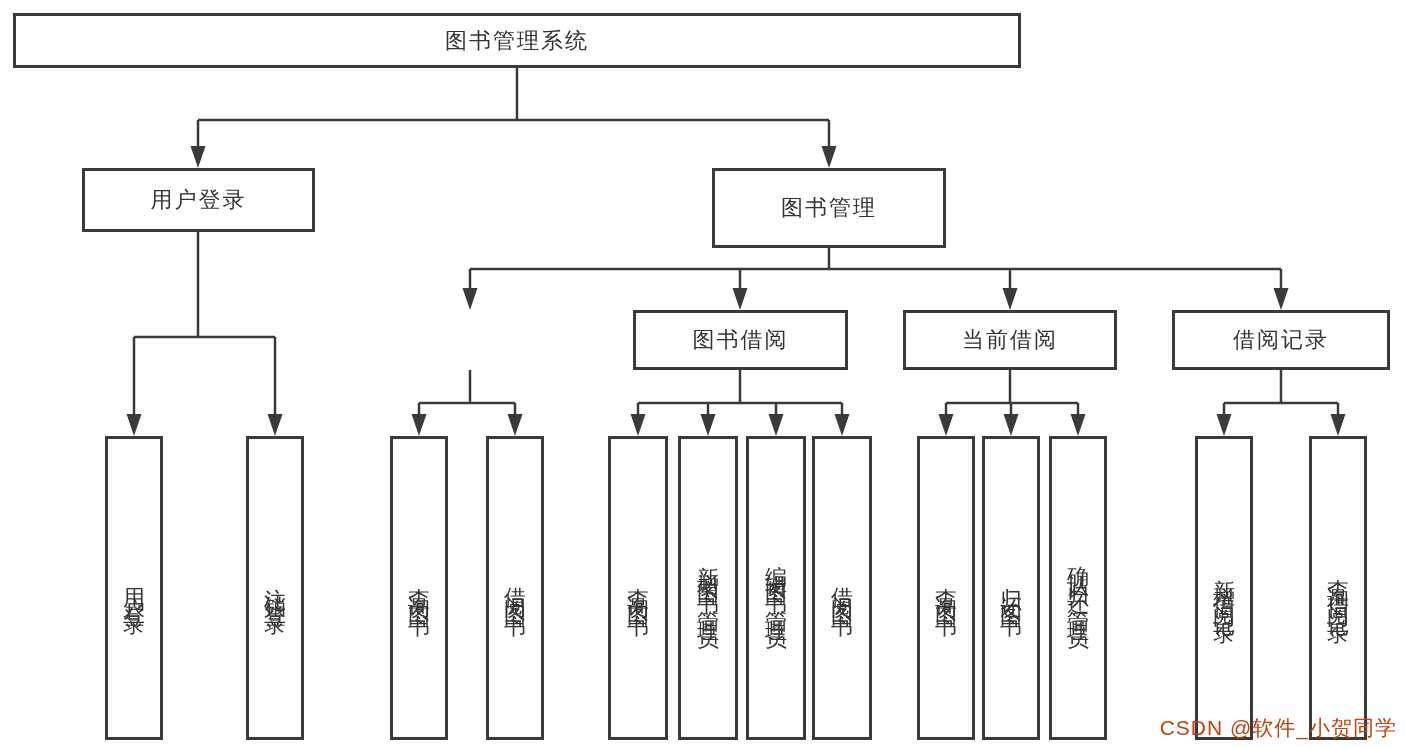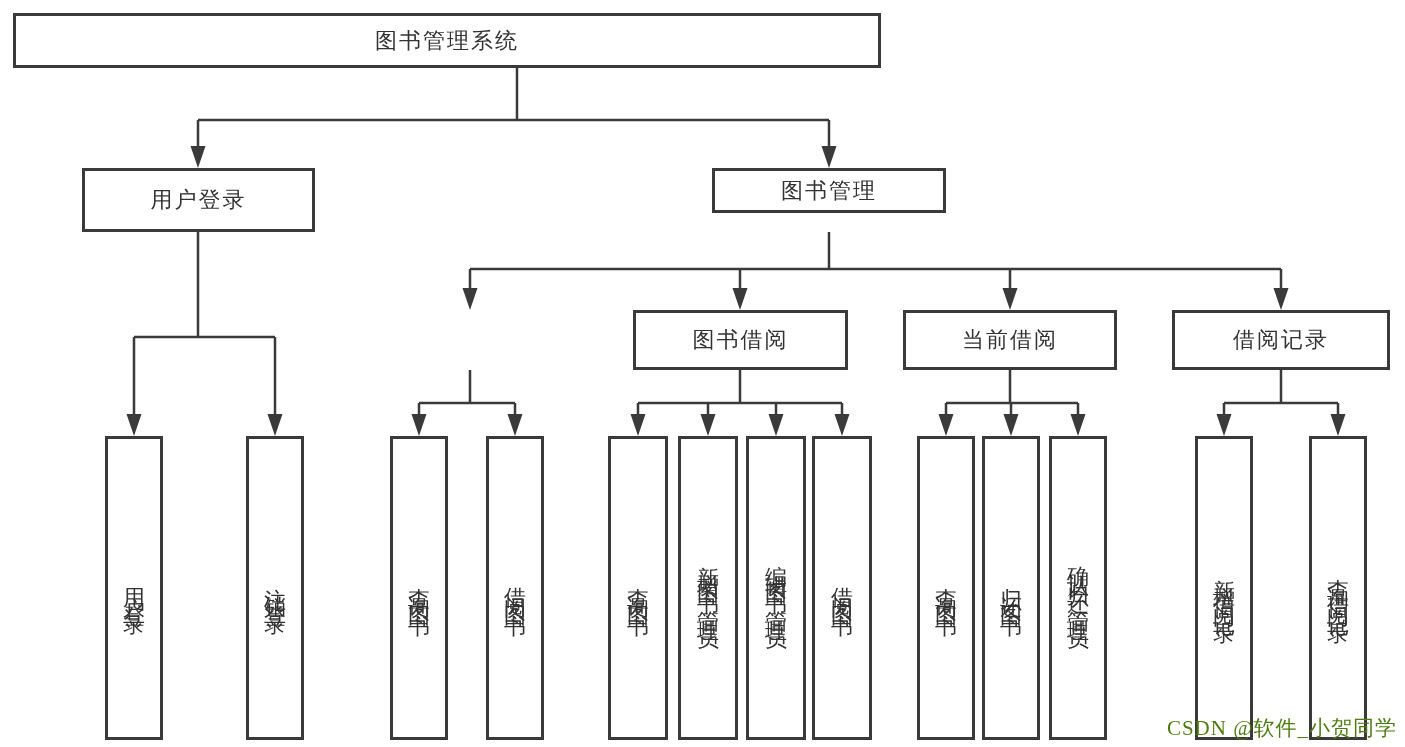--- a/index.html
+++ b/index.html
@@ -39,24 +39,23 @@
     font-size: 22px;
     letter-spacing: 9px;
     line-height: 1;
   }
   .watermark {
     position: absolute;
     right: 8px;
     top: 714px;
     font-size: 21px;
     letter-spacing: 1px;
-    color: #4d7c0f;
+    color: #c2410c;
     z-index: 5;
     white-space: nowrap;
-    font-family: Liberation Serif, serif;
   }
 </style>
 </head>
 <body>
 
 <div id="canvas">
 
   <svg id="connectors" viewBox="0 0 1405 747" xmlns="http://www.w3.org/2000/svg">
     <path fill="none" stroke="#3a3a3a" stroke-width="2.5" d="M517 68 V121
              M198 120 H829
@@ -105,24 +104,24 @@
              M700.5 414 L715.5 414 L708 436 Z
              M768.5 414 L783.5 414 L776 436 Z
              M834.5 414 L849.5 414 L842 436 Z
              M938.5 414 L953.5 414 L946 436 Z
              M1003.5 414 L1018.5 414 L1011 436 Z
              M1070.5 414 L1085.5 414 L1078 436 Z
              M1216.5 414 L1231.5 414 L1224 436 Z
              M1330.5 414 L1345.5 414 L1338 436 Z"></path>
   </svg>
 
-  <div class="node hbox" style="left:13px; top:13px; width:868px; height:55px;">图书管理系统</div>
+  <div class="node hbox" style="left:13px; top:13px; width:1008px; height:55px;">图书管理系统</div>
 
   <div class="node hbox" style="left:82px; top:168px; width:233px; height:64px;">用户登录</div>
-  <div class="node hbox" style="left:712px; top:168px; width:234px; height:45px;">图书管理</div>
+  <div class="node hbox" style="left:712px; top:168px; width:234px; height:80px;">图书管理</div>
 
   <div class="node hbox" style="left:903px; top:310px; width:214px; height:60px;">当前借阅</div>
   <div class="node hbox" style="left:633px; top:310px; width:215px; height:60px;">图书借阅</div>
   <div class="node hbox" style="left:1172px; top:310px; width:218px; height:60px;">借阅记录</div>
 
   <div class="node vbox" style="left:105px; top:436px; width:58px; height:304px;">用户登录</div>
   <div class="node vbox" style="left:246px; top:436px; width:58px; height:304px;">注销登录</div>
 
   <div class="node vbox" style="left:390px; top:436px; width:58px; height:304px;">查询图书</div>
   <div class="node vbox" style="left:486px; top:436px; width:58px; height:304px;">借阅图书</div>

